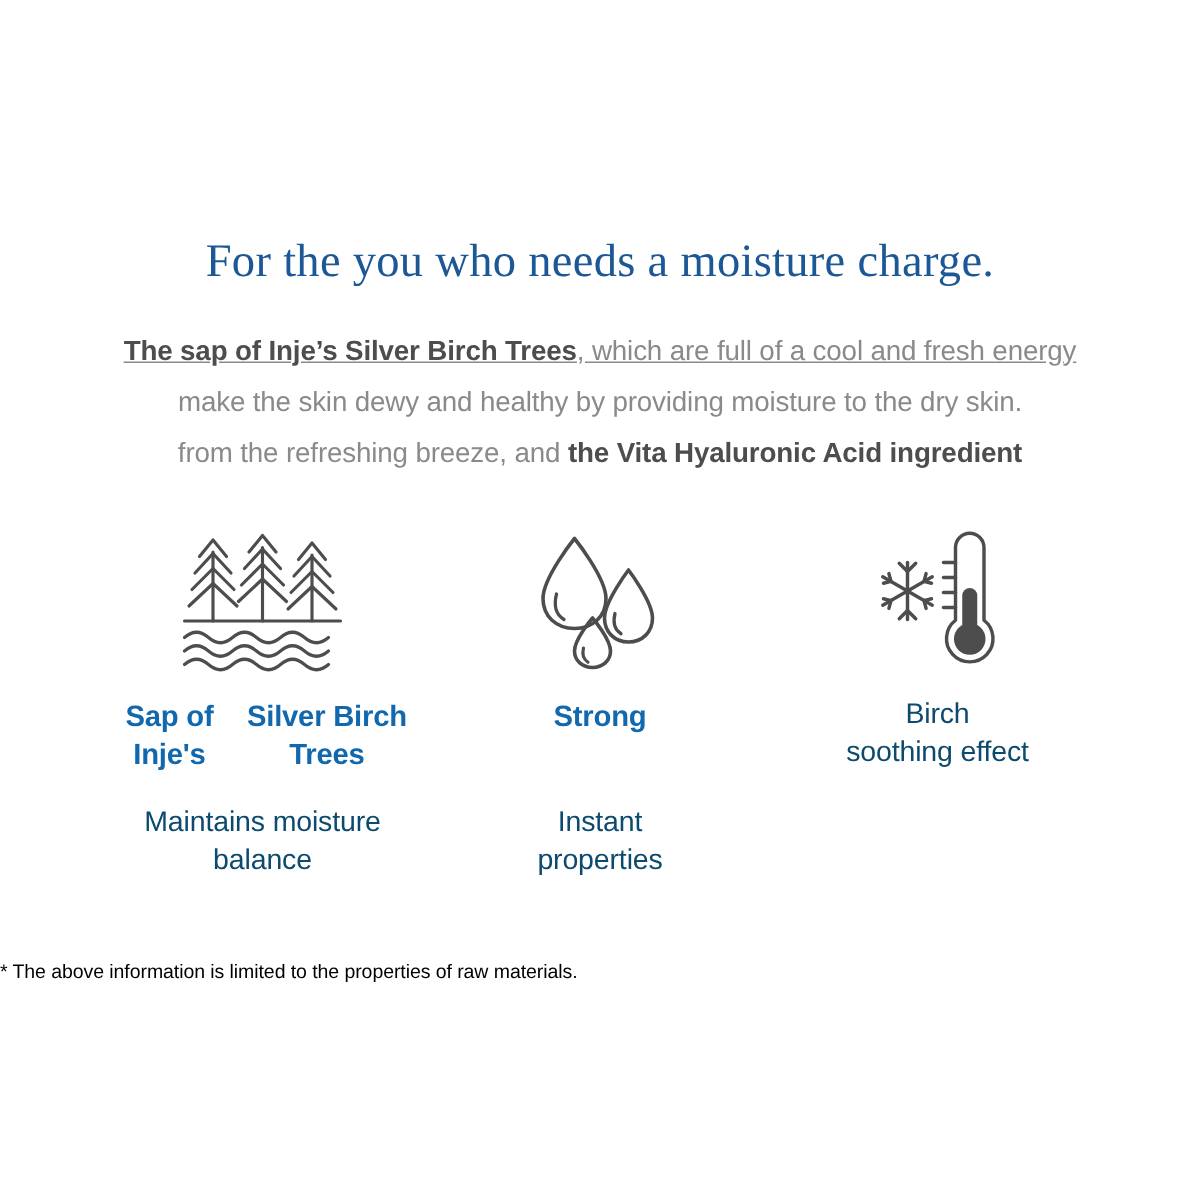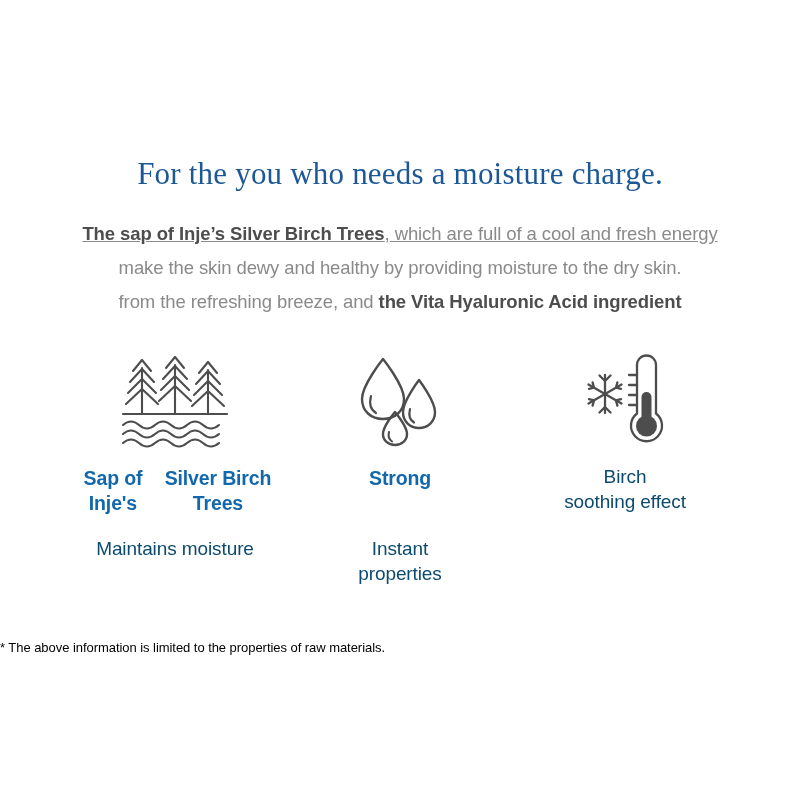--- a/index.html
+++ b/index.html
@@ -170,20 +170,21 @@
           <path d="M3 80 q8 -7 16 0 t16 0 t16 0 t16 0 t16 0 t16 0" stroke-width="2.1"></path>
           <path d="M3 89 q8 -7 16 0 t16 0 t16 0 t16 0 t16 0 t16 0" stroke-width="2.1"></path>
         </svg>
       </div>
       <div class="feature-title">
         <span>Sap of Inje's</span>
         <span>Silver Birch Trees</span>
       </div>
       <div class="feature-desc">
         <span>Maintains moisture</span>
+        <span>balance</span>
       </div>
     </div>
 
     <div class="feature">
       <div class="feature-icon">
         <svg width="90" height="96" viewBox="0 0 90 96" fill="none" stroke="#4d4d4d" stroke-width="2.4" stroke-linecap="round" stroke-linejoin="round">
 
           <path d="M28 5 C28 5 7 31 7 45 C7 57 16 65 28 65 C40 65 49 57 49 45 C49 31 28 5 28 5 Z"></path>
           <path d="M16 42 C14 50 16 56 21 59" stroke-width="2.2"></path>
 

